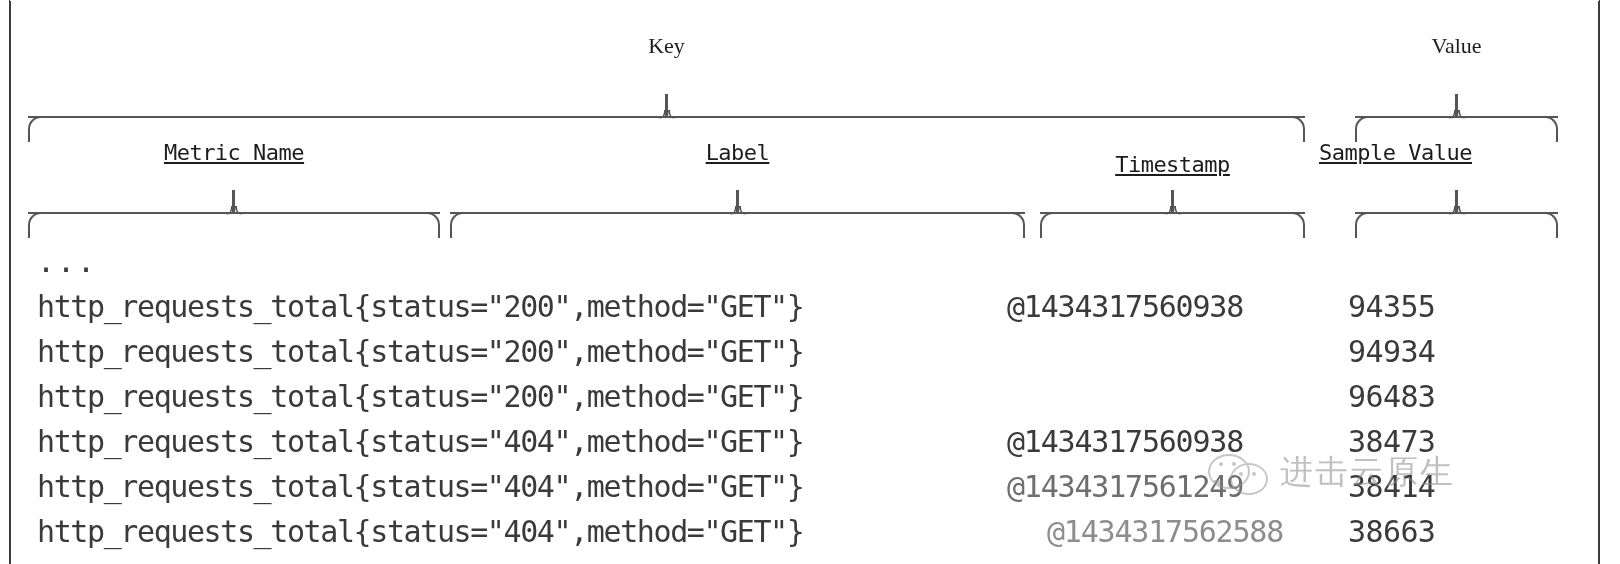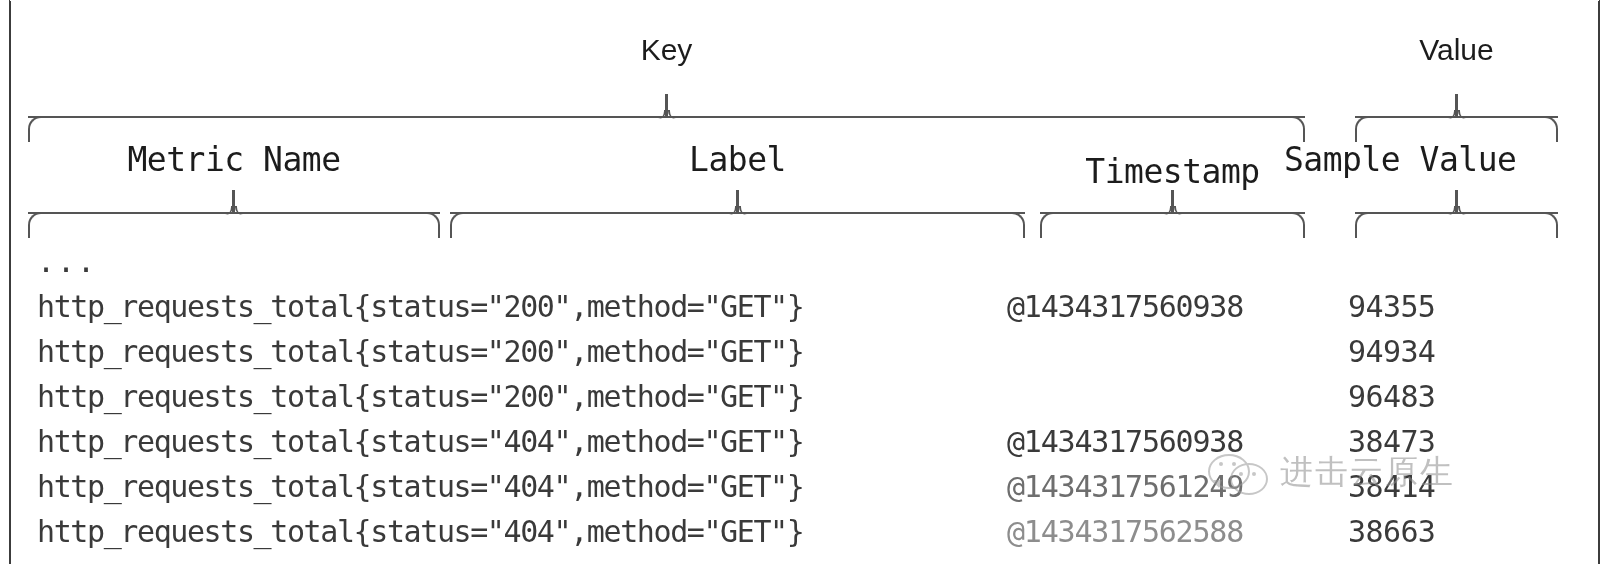--- a/index.html
+++ b/index.html
@@ -83,22 +83,22 @@
   }
 
   
   .cap{
     position:absolute;
     text-align:center;
     color:#1c1c1c;
     white-space:nowrap;
     font-family:"DejaVu Sans Mono", monospace;
   }
-  .cap.l1{ font-size:30px; font-family:Liberation Sans, sans-serif; letter-spacing:0px;}
-  .cap.l2{ font-size:33px; letter-spacing:-0.5px;}
+  .cap.l1{ font-size:22px; font-family:Liberation Serif, serif; letter-spacing:0px;}
+  .cap.l2{ font-size:22px; letter-spacing:-0.5px;text-decoration:underline;}
 
   
   .rows{
     position:absolute;
     left:0;top:0;width:1620px;height:564px;
   }
   .row{
     position:absolute;
     left:0;width:1620px;
     height:44px;
@@ -228,21 +228,21 @@
   </div>
 
   <div class="ellipsis" style="top:240px;">...</div>
 
   <div class="rows" id="rows">
       <div class="row" style="top: 285px;"><span class="cell-metric">http_requests_total{status="200",method="GET"}</span><span class="cell-ts" style="color: rgb(58, 58, 58);">@1434317560938</span><span class="cell-val">94355</span></div>
       <div class="row" style="top: 330px;"><span class="cell-metric">http_requests_total{status="200",method="GET"}</span><span class="cell-val">94934</span></div>
       <div class="row" style="top: 375px;"><span class="cell-metric">http_requests_total{status="200",method="GET"}</span><span class="cell-val">96483</span></div>
       <div class="row" style="top: 420px;"><span class="cell-metric">http_requests_total{status="404",method="GET"}</span><span class="cell-ts" style="color: rgb(58, 58, 58);">@1434317560938</span><span class="cell-val">38473</span></div>
       <div class="row" style="top: 465px;"><span class="cell-metric">http_requests_total{status="404",method="GET"}</span><span class="cell-ts" style="color: rgb(110, 110, 110);">@1434317561249</span><span class="cell-val">38414</span></div>
-      <div class="row" style="top: 510px;"><span class="cell-metric">http_requests_total{status="404",method="GET"}</span><span class="cell-ts" style="color: rgb(141, 141, 141);">@1434317562588</span><span class="cell-val">38663</span></div>
+      <div class="row" style="top: 510px;"><span class="cell-metric">http_requests_total{status="404",method="GET"}</span><span class="cell-ts" style="color: rgb(141, 141, 141); margin-left: 40px;">@1434317562588</span><span class="cell-val">38663</span></div>
     </div>
 
   <div class="watermark">
     <div class="wm-logo">
       <div class="b1"></div>
       <div class="b2"></div>
       <div class="d d1"></div>
       <div class="d d2"></div>
       <div class="d d3"></div>
       <div class="d d4"></div>

